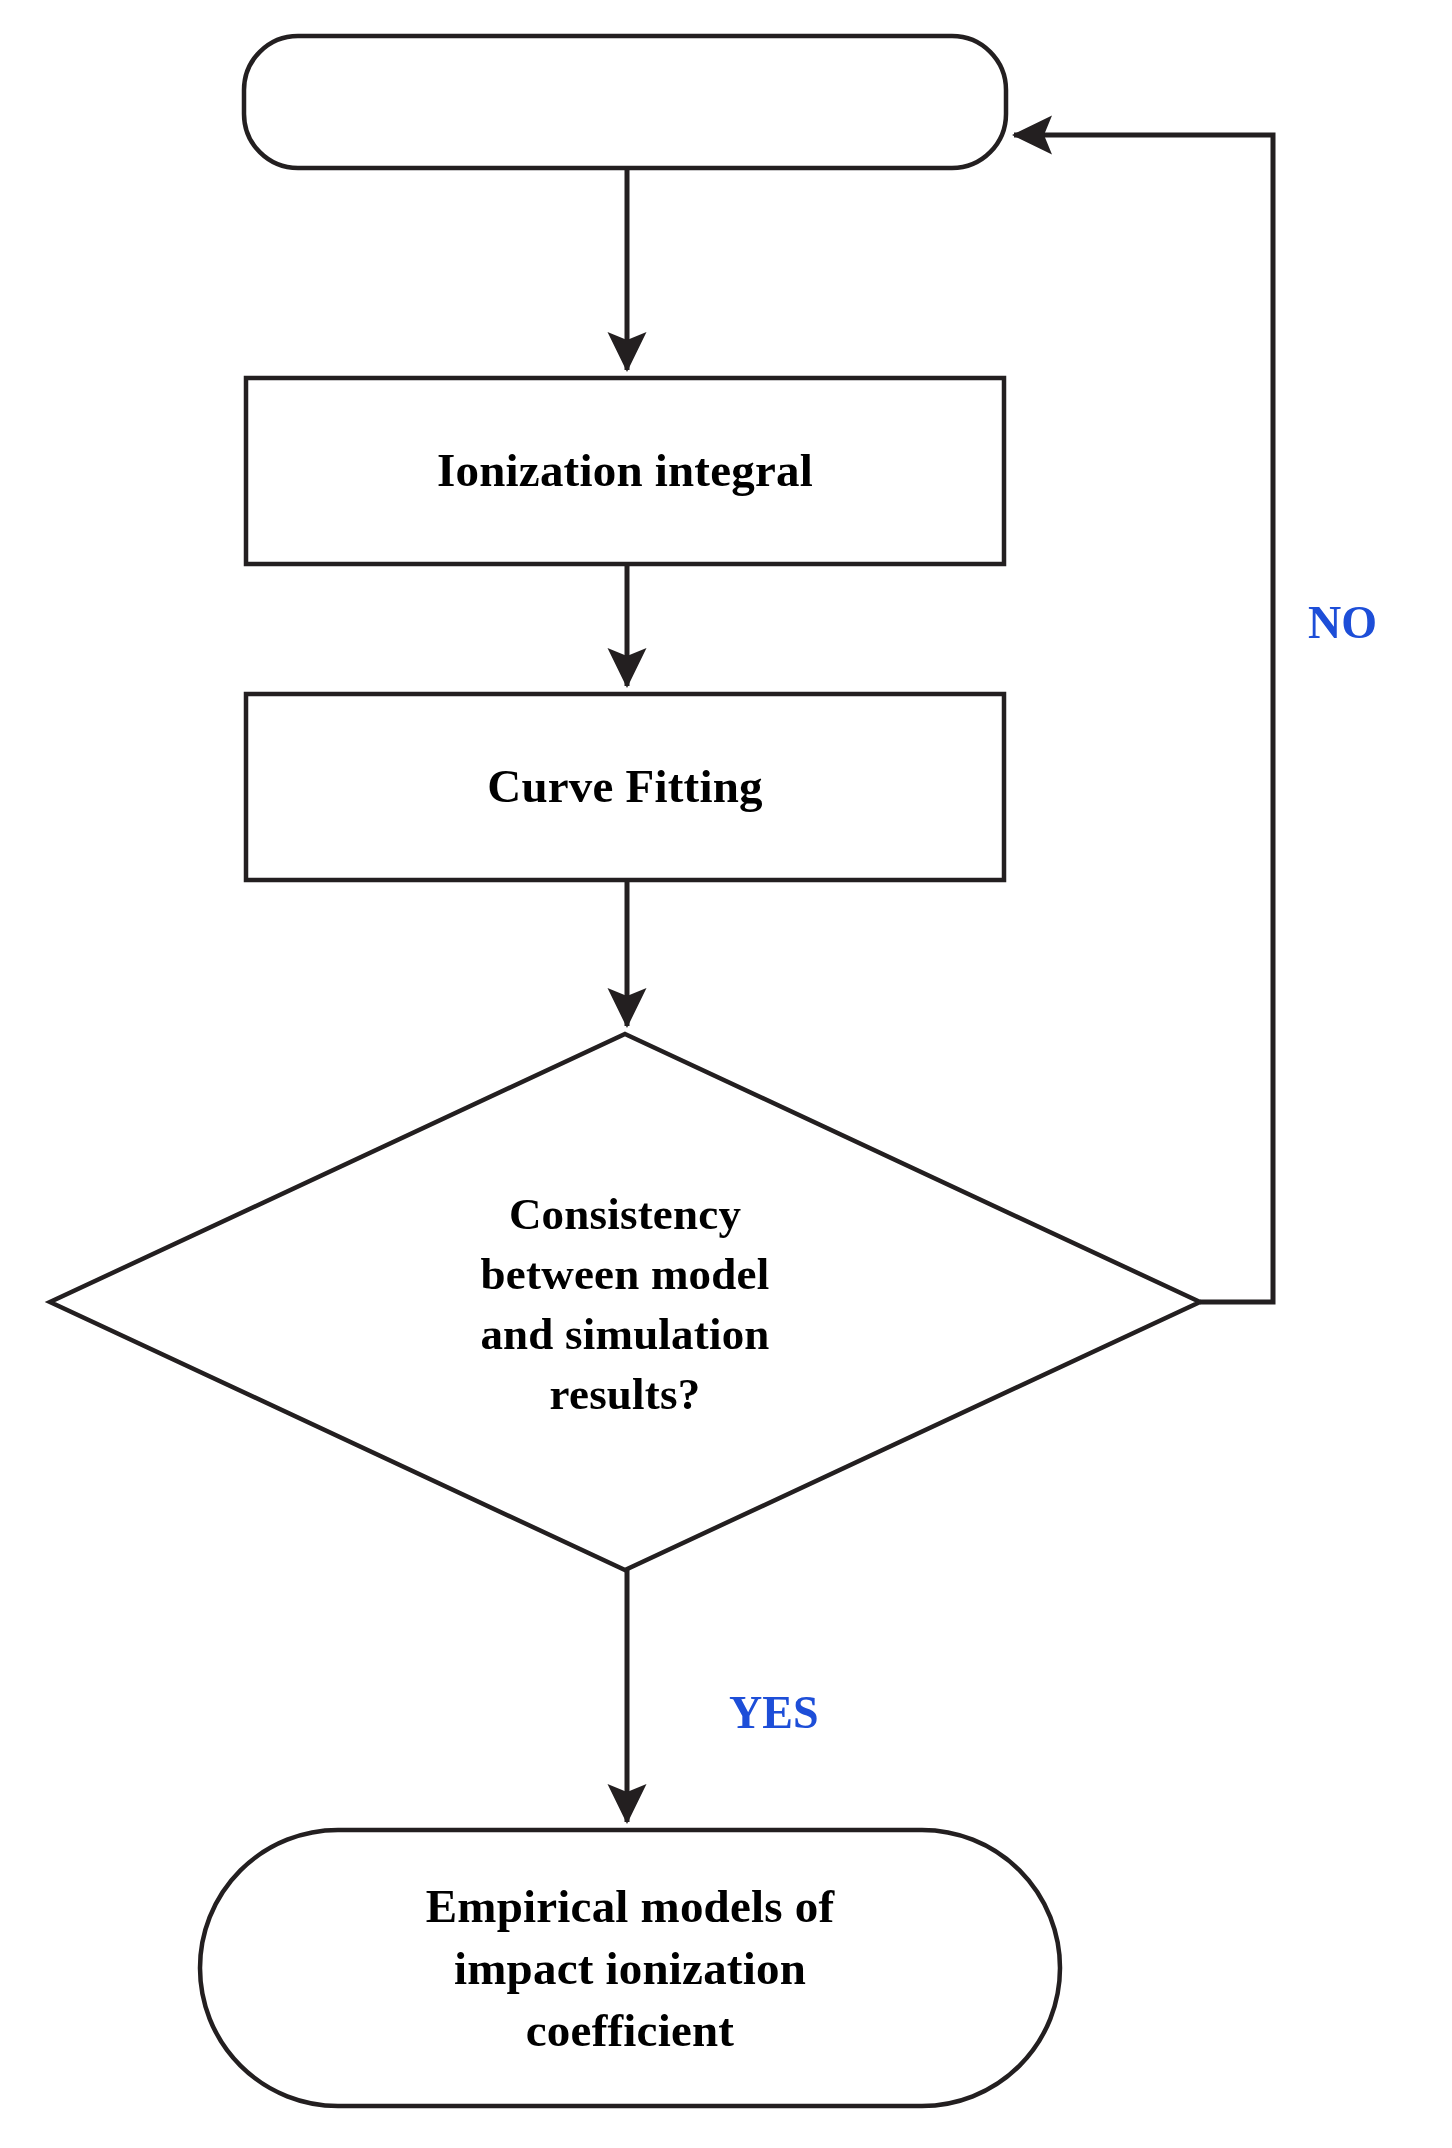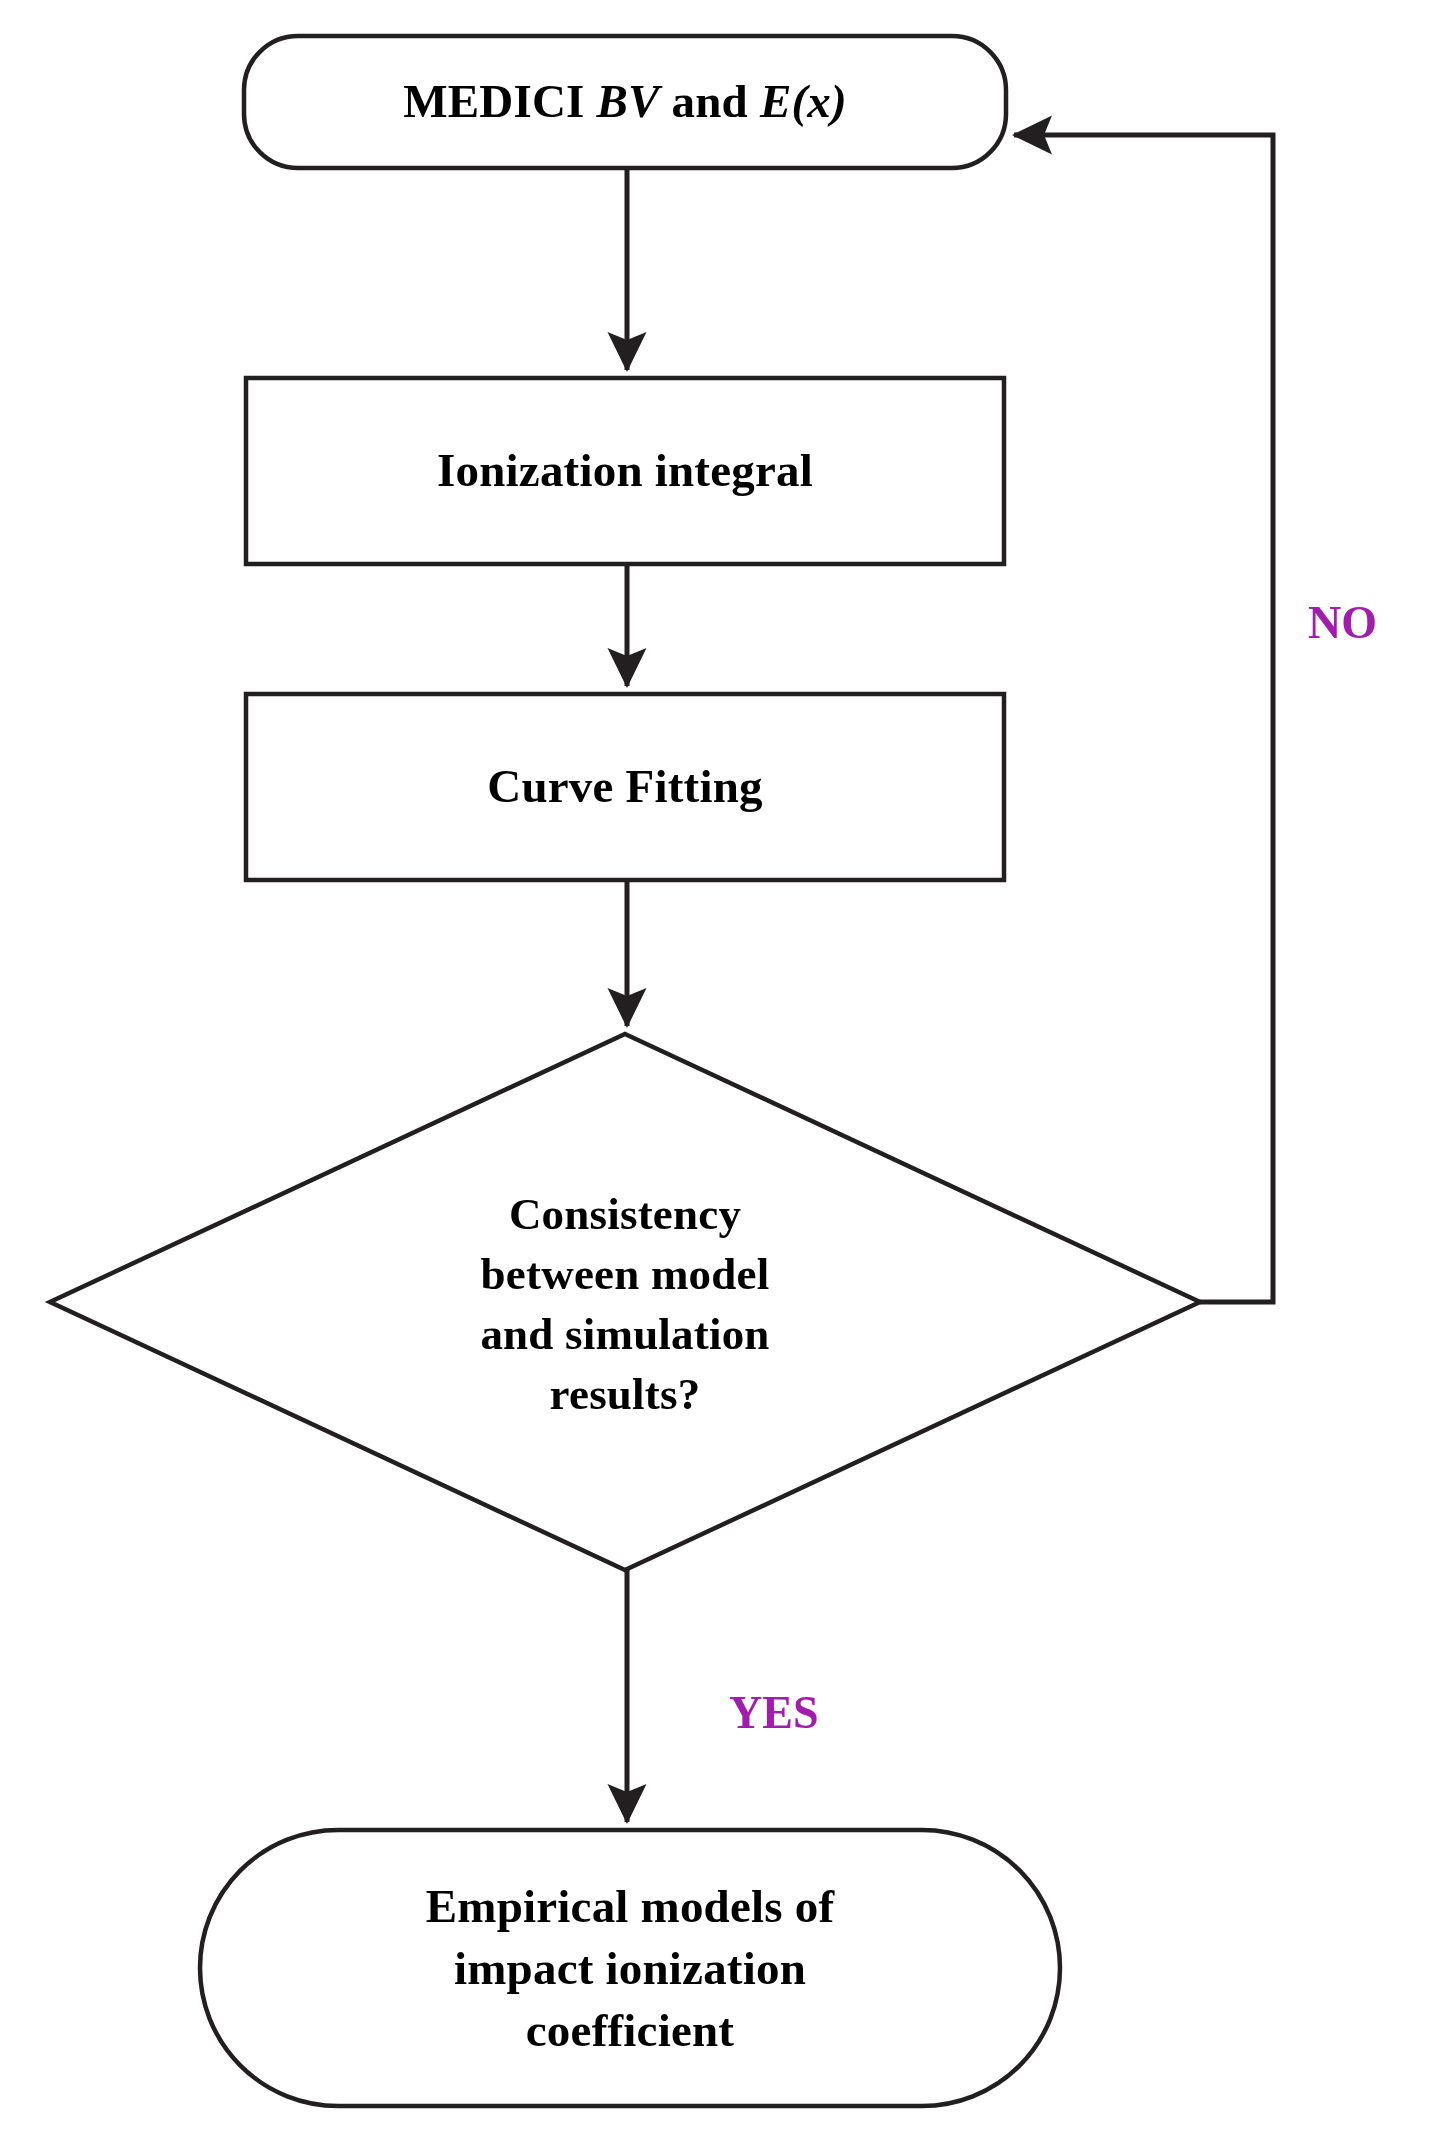--- a/index.html
+++ b/index.html
@@ -65,21 +65,21 @@
   #node-end-text {
     left: 200px; top: 1830px; width: 860px; height: 276px;
     font-size: 47px;
     line-height: 1.32;
   }
 
   .edge-label {
     position: absolute;
     font-family: "Liberation Serif", "DejaVu Serif", serif;
     font-weight: bold;
-    color: #a21caf;
+    color: #1d4ed8;
     font-size: 46px;
     white-space: nowrap;
   }
   #label-no  { left: 1308px; top: 596px; }
   #label-yes { left: 709px;  top: 1686px; margin-left: 20px; }
 </style>
 </head>
 <body>
 
 <div id="page">
@@ -105,28 +105,20 @@
 
     <line x1="627" y1="566" x2="627" y2="686" stroke="#231f20" stroke-width="5" marker-end="url(#arrowhead)"></line>
 
     <line x1="627" y1="882" x2="627" y2="1026" stroke="#231f20" stroke-width="5" marker-end="url(#arrowhead)"></line>
 
     <path d="M 1200 1302 L 1273 1302 L 1273 135 L 1014 135" fill="none" stroke="#231f20" stroke-width="5" marker-end="url(#arrowhead)"></path>
 
     <line x1="627" y1="1570" x2="627" y2="1822" stroke="#231f20" stroke-width="5" marker-end="url(#arrowhead)"></line>
   </svg>
 
-  <div class="node-text" id="node-start-text">
-    <span class="ln">
-      <span>MEDICI</span>
-      <span class="ital">BV</span>
-      <span>and</span>
-      <span class="ital">E(x)</span>
-    </span>
-  </div>
 
   <div class="node-text" id="node-curvefit-text">
     <span class="ln">Curve Fitting</span>
   </div>
 
   <div class="node-text" id="node-ionization-text">
     <span class="ln">Ionization integral</span>
   </div>
 
   <div class="node-text" id="node-end-text">

